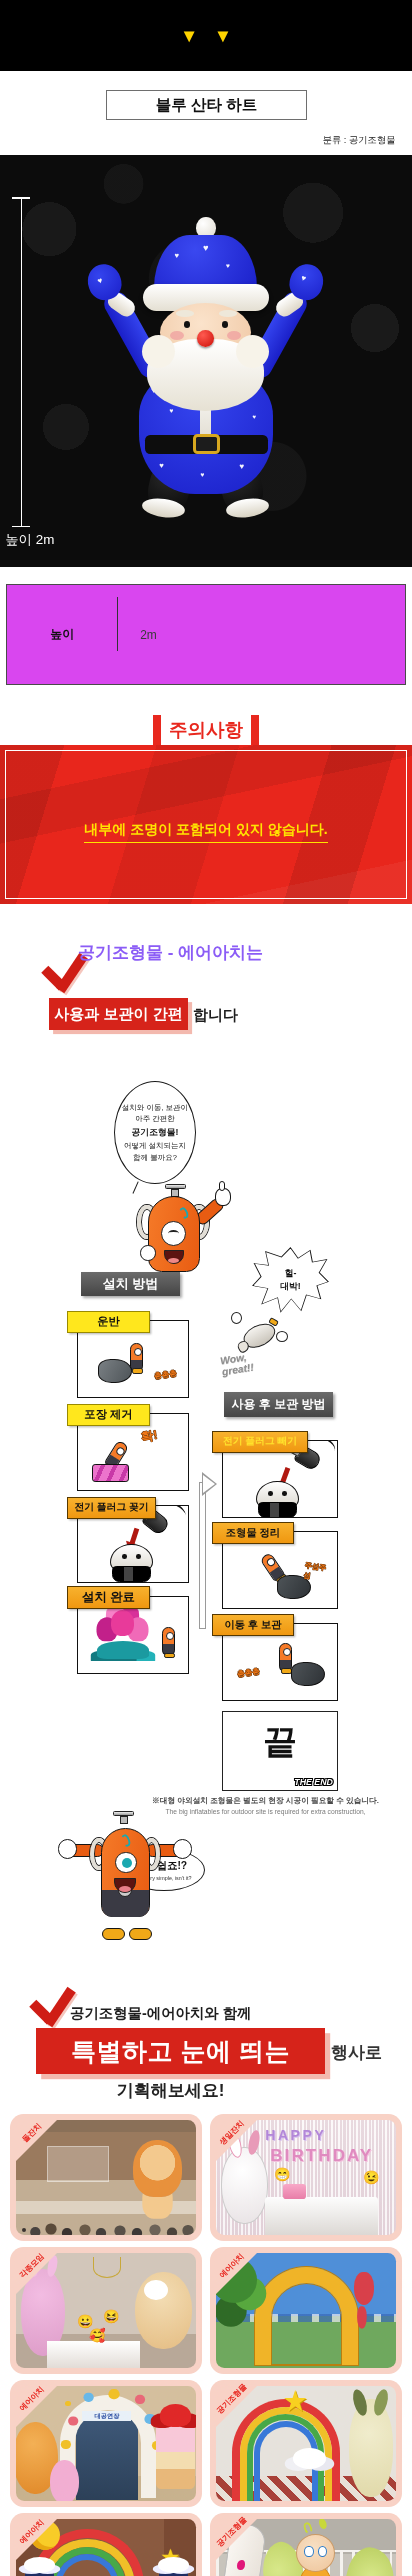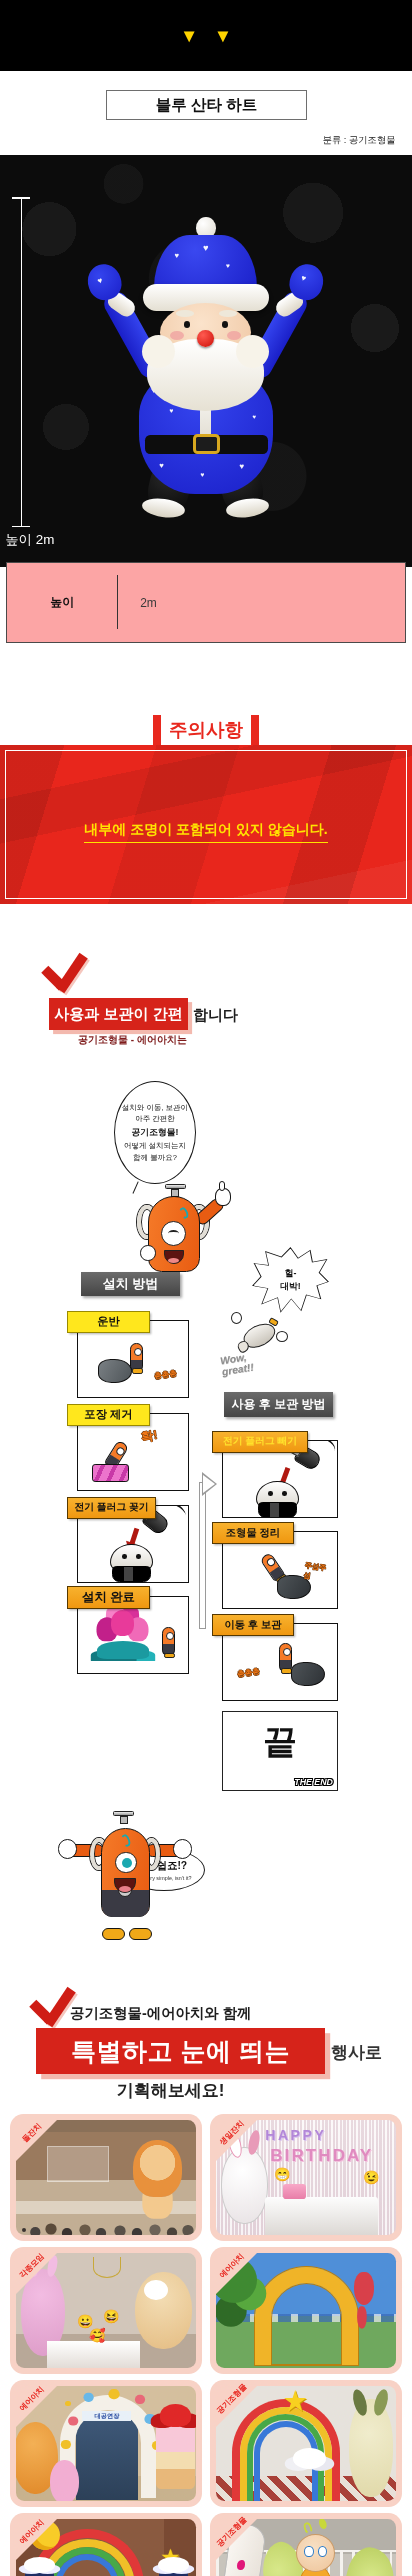--- a/index.html
+++ b/index.html
@@ -68,21 +68,21 @@
   .mitten.r { right:-30px; top:91px; transform:rotate(18deg); }
   .boot { width:41px; height:53px; background:radial-gradient(circle at 40% 30%, #2a2a2a, #050505); border-radius:46% 46% 42% 42%; }
   .boot.l { left:31px; top:287px; transform:rotate(12deg); }
   .boot.r { right:31px; top:287px; transform:rotate(-12deg); }
   .sole { width:43px; height:17.5px; background:linear-gradient(#fff,#d8d2c2); border-radius:50%; }
   .sole.l { left:24px; top:326px; transform:rotate(8deg); }
   .sole.r { right:24px; top:326px; transform:rotate(-8deg); }
   .hrt::before { content:"♥"; color:rgba(255,255,255,.95); }
 
   
-  .spec { position:absolute; left:6.2px; top:562px; width:400px; height:81px; border:1px solid #4a4a4a; background:#fca5a5; }
+  .spec { position:absolute; left:6.2px; top:584px; width:400px; height:101px; border:1px solid #4a4a4a; background:#d946ef; }
   .spec-label { position:absolute; left:0; top:0; width:110px; height:100%; display:flex; align-items:center; justify-content:center;
                 font-size:12px; font-weight:700; color:#111; }
   .spec-div { position:absolute; left:110px; top:12.4px; width:1px; height:54px; background:#333; }
   .spec-value { position:absolute; left:133px; top:0; height:100%; display:flex; align-items:center; font-size:12px; color:#3a3a3a; }
 
   
   .caution-title { position:absolute; left:0; top:714px; width:412px; height:31px; display:flex; align-items:center; justify-content:center; gap:8.2px; }
   .ct-bar { width:7.7px; height:30px; background:#e8281e; }
   .ct-text { color:#e8281e; font-size:18.5px; font-weight:800; }
   .warnbox { position:absolute; left:0; top:745px; width:412px; height:159px;
@@ -93,21 +93,21 @@
   .warn-inner { position:absolute; left:5.2px; top:5.2px; right:5.2px; bottom:5.2px; border:1px solid #fff; }
   .warn-l1 { position:absolute; left:0; top:50px; width:100%; text-align:center; color:#fff; font-size:10.8px; }
   .warn-l2 { position:absolute; left:0; top:76px; width:100%; text-align:center; }
   .warn-l2 span { display:inline-block; color:#ffe400; font-size:14px; font-weight:800; border-bottom:1.5px solid #ffe400; padding-bottom:3.1px; }
 
   
   .checkmark { position:absolute; width:52px; height:52px; filter:drop-shadow(2.1px 2.1px 0 #f5c6bd); }
   .checkmark::before { content:""; position:absolute; left:1px; top:26px; width:25px; height:10.3px; background:#cf1d15; transform:rotate(45deg); }
   .checkmark::after  { content:""; position:absolute; left:11.3px; top:20.6px; width:42px; height:10.3px; background:#cf1d15; transform:rotate(-56deg); }
 
-  .easy-intro { position:absolute; left:78px; top:1033px; font-size:10px; font-weight:700; color:#7f1d1d; }
+  .easy-intro { position:absolute; left:78px; top:941px; font-size:17px; font-weight:700; color:#8b5cf6; }
   .easy-box { position:absolute; left:49px; top:998px; width:139px; height:32px; background:#d6231a; box-shadow:4.1px 4.1px 0 #f3b9ae;
               display:flex; align-items:center; justify-content:center; color:#fff; font-size:15px; font-weight:700; }
   .easy-suffix { position:absolute; left:193px; top:1006px; font-size:15px; font-weight:700; color:#1d1d1d; }
 
   
   .bubble1 { position:absolute; left:114px; top:1081px; width:82px; height:103px; background:#fff; border:1px solid #1a1a1a;
              border-radius:50%; display:flex; flex-direction:column; align-items:center; justify-content:center; gap:1.5px; z-index:2; }
   .bubble1 span { font-size:7.5px; color:#111; }
   .bubble1 .b1-bold { font-size:8.8px; font-weight:800; margin:1px 0; }
   .bubble1::after { content:""; position:absolute; left:19.6px; bottom:-11.3px; width:1px; height:13.4px; background:#1a1a1a; transform:rotate(24deg); }
@@ -528,20 +528,24 @@
     <div class="fig" style="left:56px; top:18.5px;"></div>
     <div class="bag dark" style="left:68px; top:38px;"></div>
     <span class="sfx" style="left:14.4px; top:44px; font-size:7.7px; transform:rotate(-8deg);">총총총</span>
   </div>
 
   <div class="panel p-end">
     <div class="end-kr">끝</div>
     <div class="end-en">THE END</div>
   </div>
 
+  <div class="footnote">
+    <div class="fn-kr">※대형 야외설치 조형물은 별도의 현장 시공이 필요할 수 있습니다.</div>
+    <div class="fn-en">The big inflatables for outdoor site is required for extra construction,</div>
+  </div>
 
   <div class="bubble2">
     <span class="b2-kr">참, 쉽죠!?</span>
     <span class="b2-en">It's very simple, isn't it?</span>
   </div>
   <div class="mascot2">
     <div class="m-nozzle" style="left:47px; top:0;"></div>
     <div class="m-nozzle2" style="left:54px; top:4.6px;"></div>
     <div class="m2-arm l"></div>
     <div class="m2-arm r"></div>

